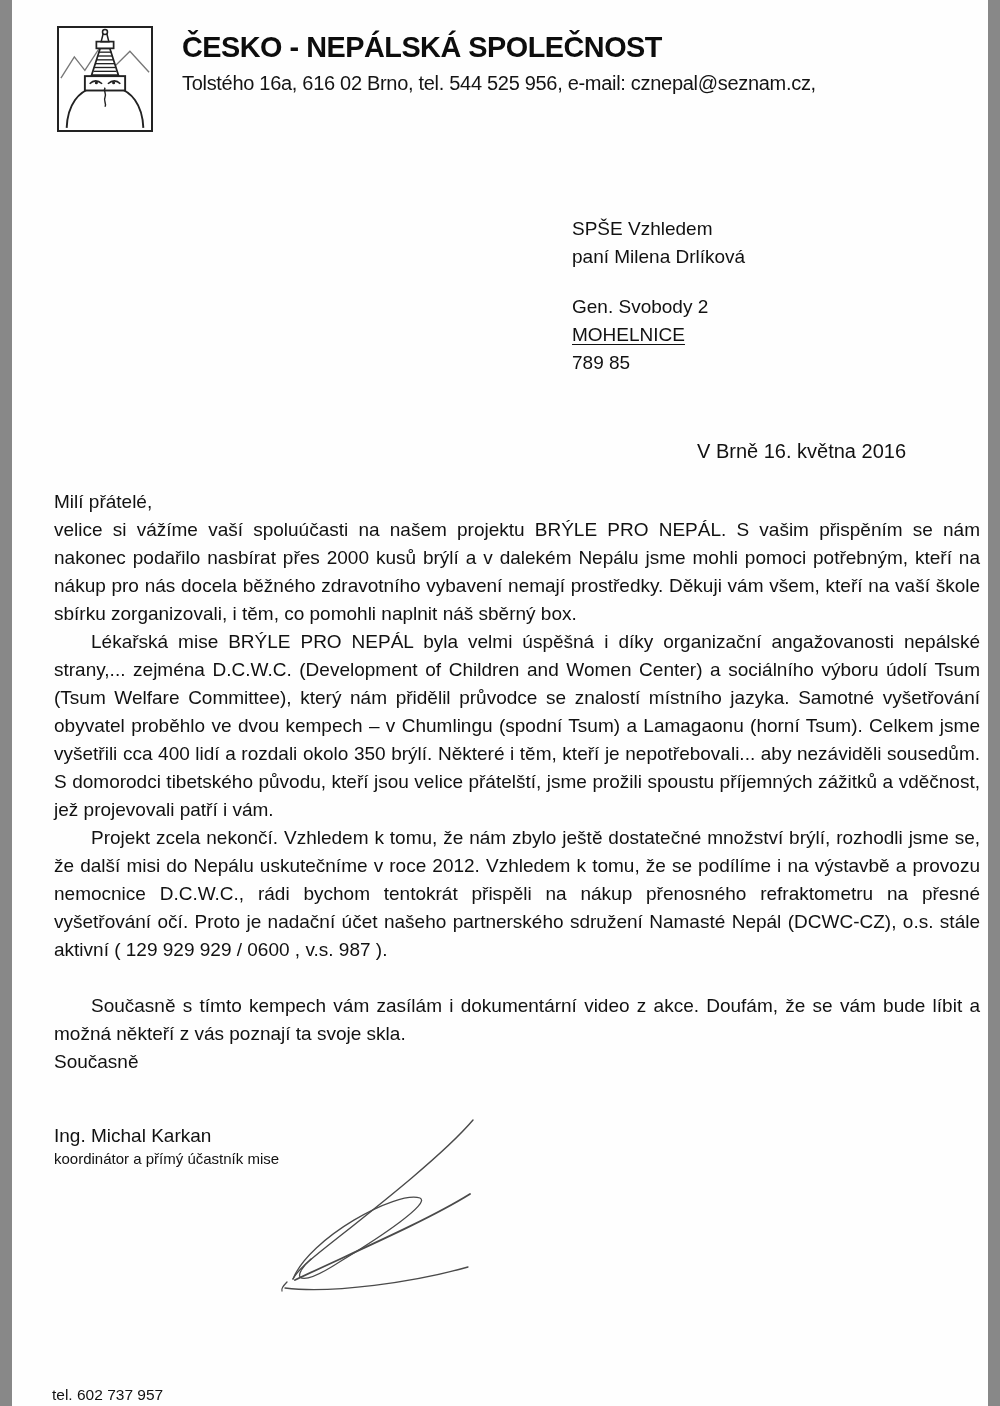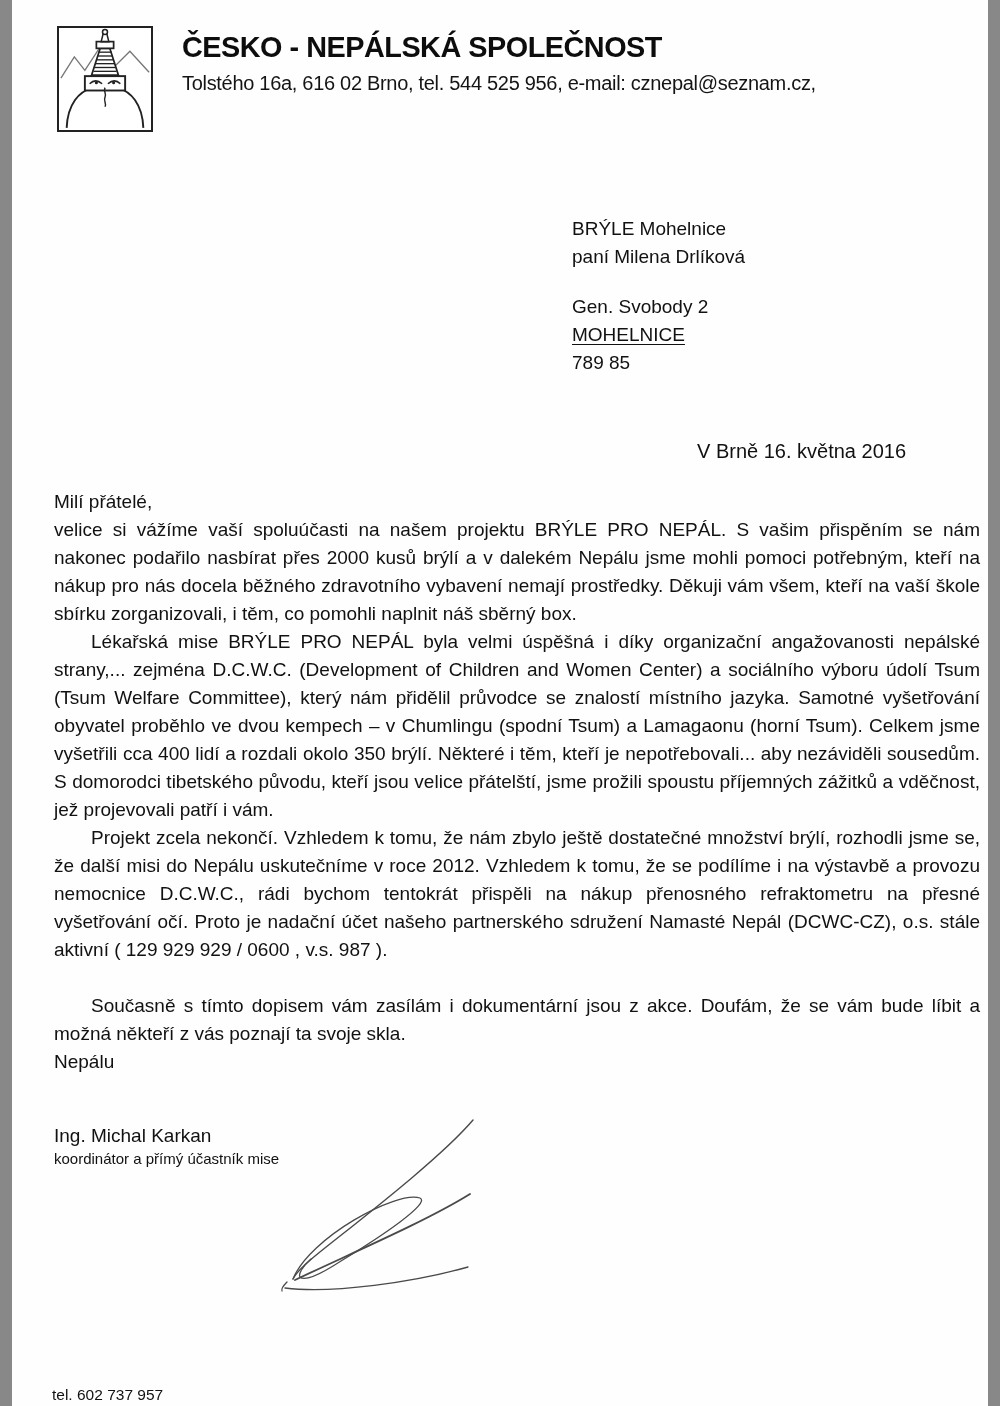--- a/index.html
+++ b/index.html
@@ -123,37 +123,37 @@
       <circle cx="48" cy="4" r="2.6" fill="#fff" stroke="#222" stroke-width="1.6"></circle>
     </svg>
   </div>
 
   <div class="lh-text">
     <div class="org-name">ČESKO - NEPÁLSKÁ SPOLEČNOST</div>
     <div class="org-contact">Tolstého 16a, 616 02 Brno, tel. 544 525 956, e-mail: cznepal@seznam.cz,</div>
   </div>
 
   <div class="recipient">
-    <div>BRÝLE Mohelnice</div>
+    <div>SPŠE Vzhledem</div>
     <div>paní Milena Drlíková</div>
     <div class="gap"></div>
     <div>Gen. Svobody 2</div>
     <div class="underlined">MOHELNICE</div>
     <div>789 85</div>
   </div>
 
   <div class="dateline">V Brně 16. května 2016</div>
 
   <div class="body-text">
     <p class="salutation">Milí přátelé,</p>
     <p>velice si vážíme vaší spoluúčasti na našem projektu BRÝLE PRO NEPÁL. S vašim přispěním se nám nakonec podařilo nasbírat přes 2000 kusů brýlí a v dalekém Nepálu jsme mohli pomoci potřebným, kteří na nákup pro nás docela běžného zdravotního vybavení nemají prostředky. Děkuji vám všem, kteří na vaší škole sbírku zorganizovali, i těm, co pomohli naplnit náš sběrný box.</p>
     <p class="indent">Lékařská mise BRÝLE PRO NEPÁL byla velmi úspěšná i díky organizační angažovanosti nepálské strany,... zejména D.C.W.C. (Development of Children and Women Center) a sociálního výboru údolí Tsum (Tsum Welfare Committee), který nám přidělil průvodce se znalostí místního jazyka. Samotné vyšetřování obyvatel proběhlo ve dvou kempech – v Chumlingu (spodní Tsum) a Lamagaonu (horní Tsum). Celkem jsme vyšetřili cca 400 lidí a rozdali okolo 350 brýlí. Některé i těm, kteří je nepotřebovali... aby nezáviděli sousedům. S domorodci tibetského původu, kteří jsou velice přátelští, jsme prožili spoustu příjemných zážitků a vděčnost, jež projevovali patří i vám.</p>
     <p class="indent">Projekt zcela nekončí. Vzhledem k tomu, že nám zbylo ještě dostatečné množství brýlí, rozhodli jsme se, že další misi do Nepálu uskutečníme v roce 2012. Vzhledem k tomu, že se podílíme i na výstavbě a provozu nemocnice D.C.W.C., rádi bychom tentokrát přispěli na nákup přenosného refraktometru na přesné vyšetřování očí. Proto je nadační účet našeho partnerského sdružení Namasté Nepál (DCWC-CZ), o.s. stále aktivní ( 129 929 929 / 0600 , v.s. 987 ).</p>
-    <p class="indent space-before">Současně s tímto dopisem vám zasílám i dokumentární jsou z akce. Doufám, že se vám bude líbit a možná někteří z vás poznají ta svoje skla.</p>
-    <p class="namaste">Nepálu</p>
+    <p class="indent space-before">Současně s tímto kempech vám zasílám i dokumentární video z akce. Doufám, že se vám bude líbit a možná někteří z vás poznají ta svoje skla.</p>
+    <p class="namaste">Současně</p>
     <div class="signer">
       <div class="signer-name">Ing. Michal Karkan</div>
       <div class="signer-title">koordinátor a přímý účastník mise</div>
     </div>
   </div>
 
   <div class="signature">
     <svg viewBox="0 0 230 175">
       <path d="M216,2 C182,42 95,108 58,138 C47,147 39,155 36,161" fill="none" stroke="#4a4a4a" stroke-width="1.4" stroke-linecap="round"></path>
       <path d="M36,161 C52,120 140,72 163,80 C174,85 125,118 84,143 C64,156 48,164 43,159 C41,156 46,148 54,141" fill="none" stroke="#4a4a4a" stroke-width="1.3" stroke-linecap="round"></path>

